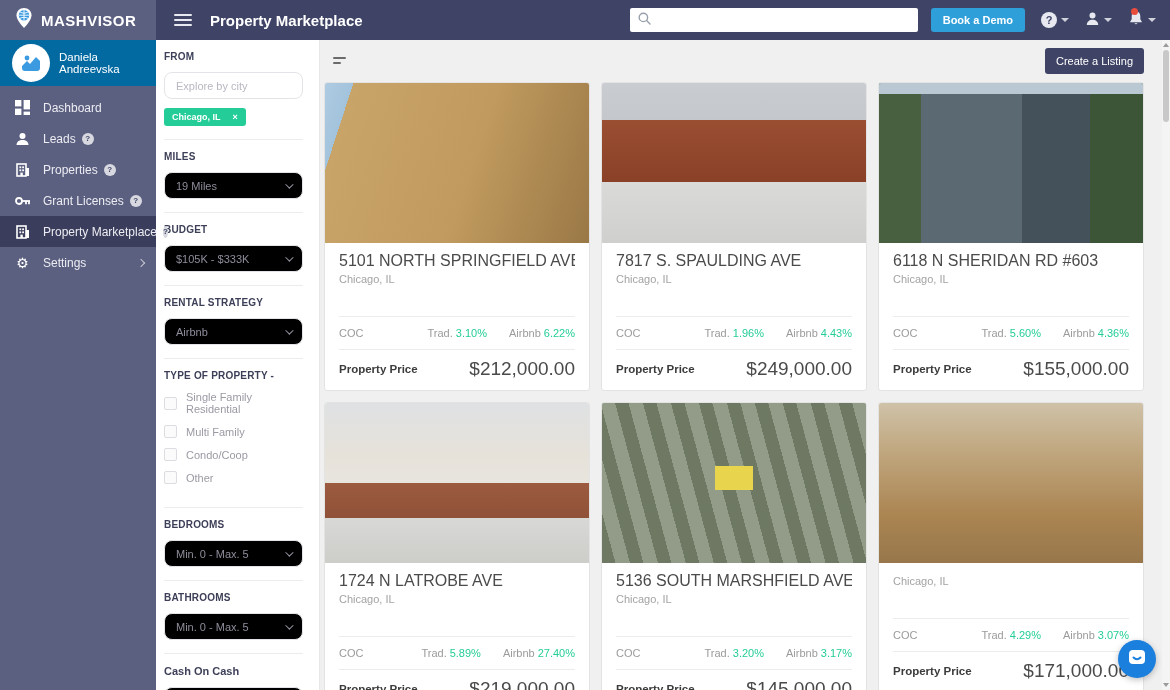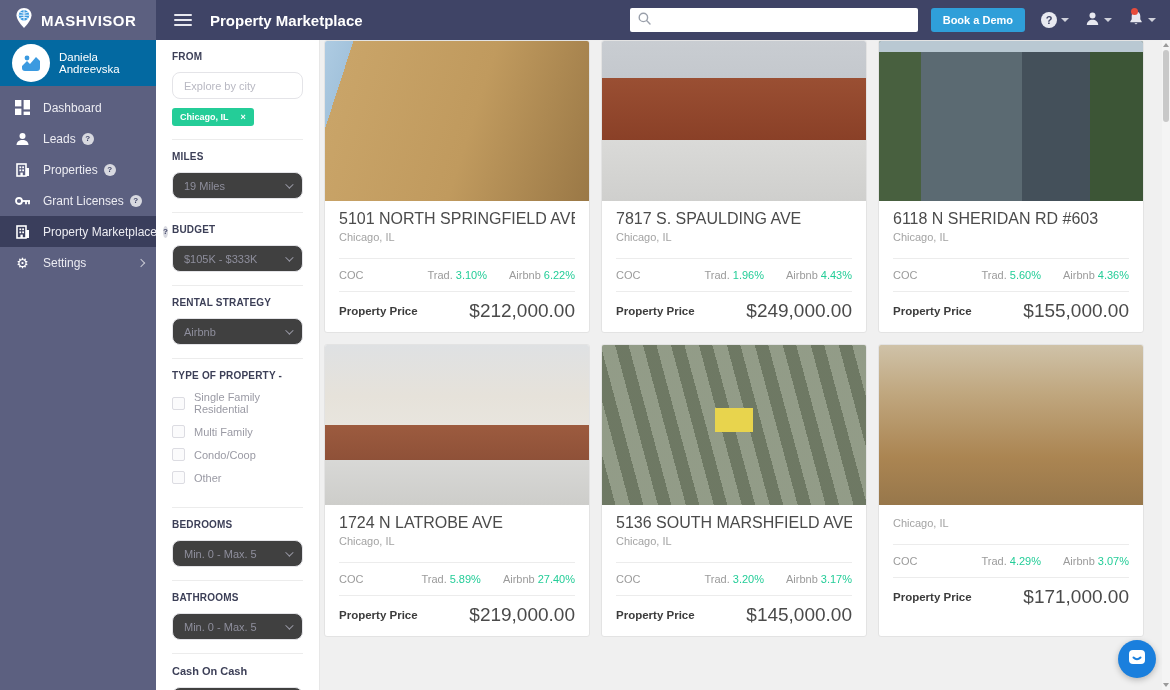--- a/index.html
+++ b/index.html
@@ -33,26 +33,26 @@
   .nav { padding-top:6px; }
   .nav-item { height:31px; display:flex; align-items:center; padding:0 12px 0 14px; cursor:pointer; position:relative; }
   .nav-item.active { background:#3a3e5c; }
   .nav-icon { width:17px; display:flex; justify-content:center; flex:none; }
   .nav-label { color:#ececf2; font-size:12px; margin-left:12px; white-space:nowrap; }
   .help-badge { width:12px; height:12px; border-radius:50%; background:#d8d9e0; color:#3f4466; font-size:8px; font-weight:bold; display:flex; align-items:center; justify-content:center; margin-left:6px; }
   .nav-chevron { position:absolute; right:12px; width:6px; height:6px; border-right:1.5px solid #c6c7d2; border-top:1.5px solid #c6c7d2; transform:rotate(45deg); }
   .gear-glyph { font-family:"DejaVu Sans", sans-serif; color:#fff; font-size:14px; line-height:1; }
 
   
-  .filter-panel { width:164px; background:#fff; border-right:1px solid #e7e7e7; flex:none; padding:0 16px 0 16px; overflow:hidden; }
+  .filter-panel { width:164px; background:#fff; border-right:1px solid #e7e7e7; flex:none; padding:0 16px 0 8px; overflow:hidden; }
   .fgroup { padding:11px 0 13px; border-bottom:1px solid #ececec; }
   .fgroup:last-child { border-bottom:none; }
   .flabel { font-size:10px; font-weight:bold; color:#3c3f57; letter-spacing:.2px; margin-bottom:10px; }
   .flabel.mixed { font-size:11px; letter-spacing:0; }
-  .fselect { height:27px; border:1px solid #e4e4e8; border-radius:8px; background:#404040; display:flex; align-items:center; justify-content:space-between; padding:0 11px; cursor:pointer; }
+  .fselect { height:27px; border:1px solid #e4e4e8; border-radius:8px; background:#000000; display:flex; align-items:center; justify-content:space-between; padding:0 11px; cursor:pointer; }
   .fselect span { font-size:11px; color:#8e8e9c; }
   .sel-caret { width:6px; height:6px; border-right:1.5px solid #9a9aa6; border-bottom:1.5px solid #9a9aa6; transform:rotate(45deg) translateY(-2px); }
   .ftext-input { width:100%; height:27px; border:1px solid #e4e4e8; border-radius:8px; padding:0 11px; font-size:11px; color:#555; outline:none; font-family:"Liberation Sans", sans-serif; }
   .ftext-input::placeholder { color:#b8b8c2; }
   .city-tag { display:inline-flex; align-items:center; margin-top:9px; background:#24cd98; color:#fff; font-size:9px; font-weight:bold; padding:4px 8px; border-radius:3px; cursor:pointer; }
   .tag-close { margin-left:12px; font-size:9px; cursor:pointer; }
   .check-row { display:flex; align-items:center; margin:10px 0; cursor:pointer; }
   .checkbox { width:13px; height:13px; border:1px solid #dcdce2; border-radius:2px; background:#fbfbfc; flex:none; }
   .check-label { font-size:11px; color:#9a9aa4; margin-left:9px; }
 
@@ -64,21 +64,21 @@
   .sort-icon .b1 { width:13px; margin-bottom:3px; }
   .sort-icon .b2 { width:8px; }
   .create-btn { background:#3f4466; color:#fff; border:none; border-radius:3px; font-size:11px; padding:7px 11px; cursor:pointer; font-family:"Liberation Sans", sans-serif; }
 
   .cards { display:grid; grid-template-columns:repeat(3,1fr); gap:11px; padding:0 26px 0 4px; }
   .card { background:#fff; border:1px solid #e3e3e3; border-radius:3px; overflow:hidden; cursor:pointer; }
   .card-img { height:160px; }
   .card-body { padding:9px 14px 0; }
   .card-title { font-size:16px; font-weight:normal; color:#4b4b4b; white-space:nowrap; overflow:hidden; }
   .card-city { font-size:11px; color:#a3a3a3; margin-top:3px; }
-  .card-metrics { margin-top:15px; border-top:1px solid #ececec; padding:10px 0; display:flex; align-items:center; justify-content:space-between; font-size:11px; }
+  .card-metrics { margin-top:31px; border-top:1px solid #ececec; padding:10px 0; display:flex; align-items:center; justify-content:space-between; font-size:11px; }
   .m-label { color:#9b9b9b; }
   .m-right { display:flex; gap:22px; }
   .m-pair { color:#9b9b9b; }
   .m-pair .green { color:#24cd98; margin-left:3px; }
   .card-price-row { border-top:1px solid #ececec; padding:8px 0 10px; display:flex; align-items:center; justify-content:space-between; }
   .price-label { font-size:11.5px; font-weight:bold; color:#3c3c3c; }
   .price-value { font-size:19px; color:#4a4a4a; }
 
   
   .img1 { background:linear-gradient(108deg,#aecbe2 0%,#a3c3dc 9%,#c9a468 9%,#c09a5e 55%,#9a7846 100%); }
@@ -306,20 +306,27 @@
       <div class="flabel mixed">Cash On Cash</div>
       <div class="fselect">
         
         
       </div>
     </div>
 
   </aside>
 
   <main class="main">
+    <div class="toolbar">
+      <div class="sort-icon">
+          <div class="b1"></div>
+          <div class="b2"></div>
+        </div>
+      <button class="create-btn">Create a Listing</button>
+    </div>
 
     <div class="cards">
 
       <article class="card">
         <div class="card-img img1"></div>
         <div class="card-body">
           <h3 class="card-title">5101 NORTH SPRINGFIELD AVENUE #B</h3>
           <div class="card-city">Chicago, IL</div>
           <div class="card-metrics">
             <span class="m-label">COC</span>

